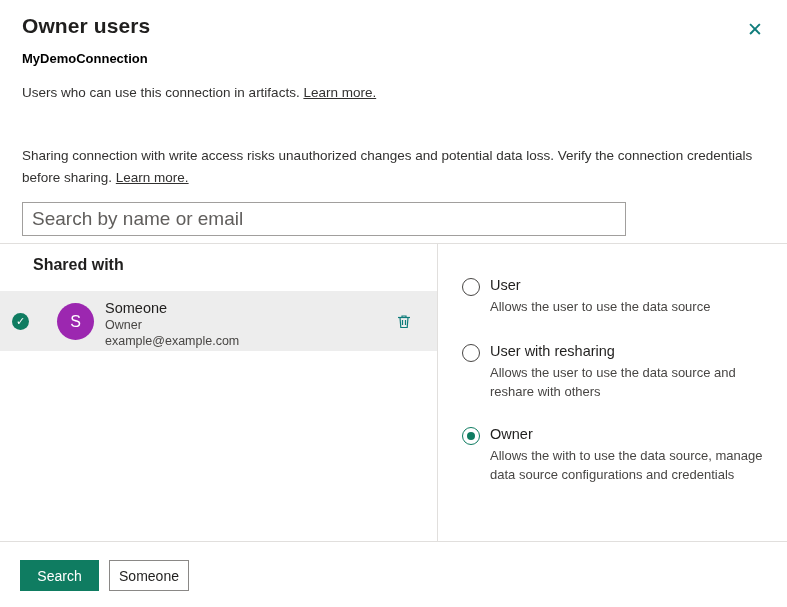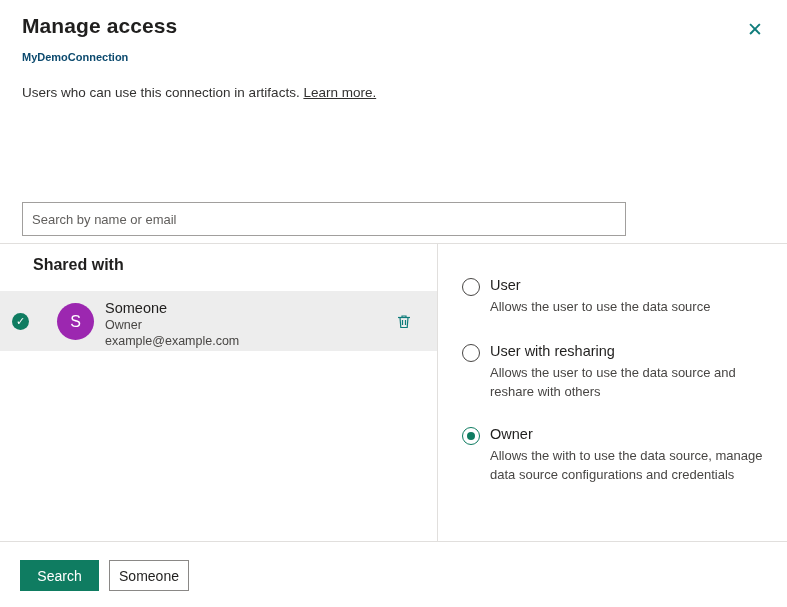--- a/index.html
+++ b/index.html
@@ -42,23 +42,23 @@
     left: 22px;
     font-size: 21px;
     font-weight: bold;
     color: #201f1e;
     letter-spacing: 0.1px;
   }
   .subtitle {
     position: absolute;
     top: 51px;
     left: 22px;
-    font-size: 11px;
+    font-size: 13px;
     font-weight: bold;
-    color: #0c4a6e;
+    color: #000000;
   }
   .desc1 {
     position: absolute;
     top: 85px;
     left: 22px;
     font-size: 13.5px;
     color: #323130;
   }
   .desc2 {
     position: absolute;
@@ -87,21 +87,21 @@
     left: 22px;
     width: 604px;
     height: 30px;
   }
   .search-input {
     width: 100%;
     height: 100%;
     box-sizing: border-box;
     border: 1px solid #a19f9d;
     background: #ffffff;
-    font-size: 13px;
+    font-size: 19px;
     padding: 16px 9px;
     color: #8b5cf6;
     font-family: "Liberation Sans", sans-serif;
     outline: none;
   }
   .search-input::placeholder {
     color: #605e5c;
   }
   .divider-top {
     position: absolute;
@@ -270,31 +270,34 @@
     background: #ffffff;
     color: #201f1e;
     border: 1px solid #8a8886;
   }
 </style>
 </head>
 <body>
 
 <div class="dialog">
 
-  <div class="title">Manage access</div>
+  <div class="title">Owner users</div>
 
   <button class="close-btn">✕</button>
 
   <div class="subtitle">MyDemoConnection</div>
 
   <div class="desc1">
     <span>Users who can use this connection in artifacts. </span><a class="inline-link">Learn more.</a>
   </div>
 
 
+  <div class="desc3">
+    <span>Sharing connection with write access risks unauthorized changes and potential data loss. Verify the connection credentials before sharing. </span><a class="inline-link">Learn more.</a>
+  </div>
 
   <div class="search-wrap">
     <input class="search-input" type="text" placeholder="Search by name or email" style="">
   </div>
 
   <div class="divider-top"></div>
   <div class="vert-divider"></div>
   <div class="divider-bottom"></div>
 
   <div class="shared-with-label">Shared with</div>

